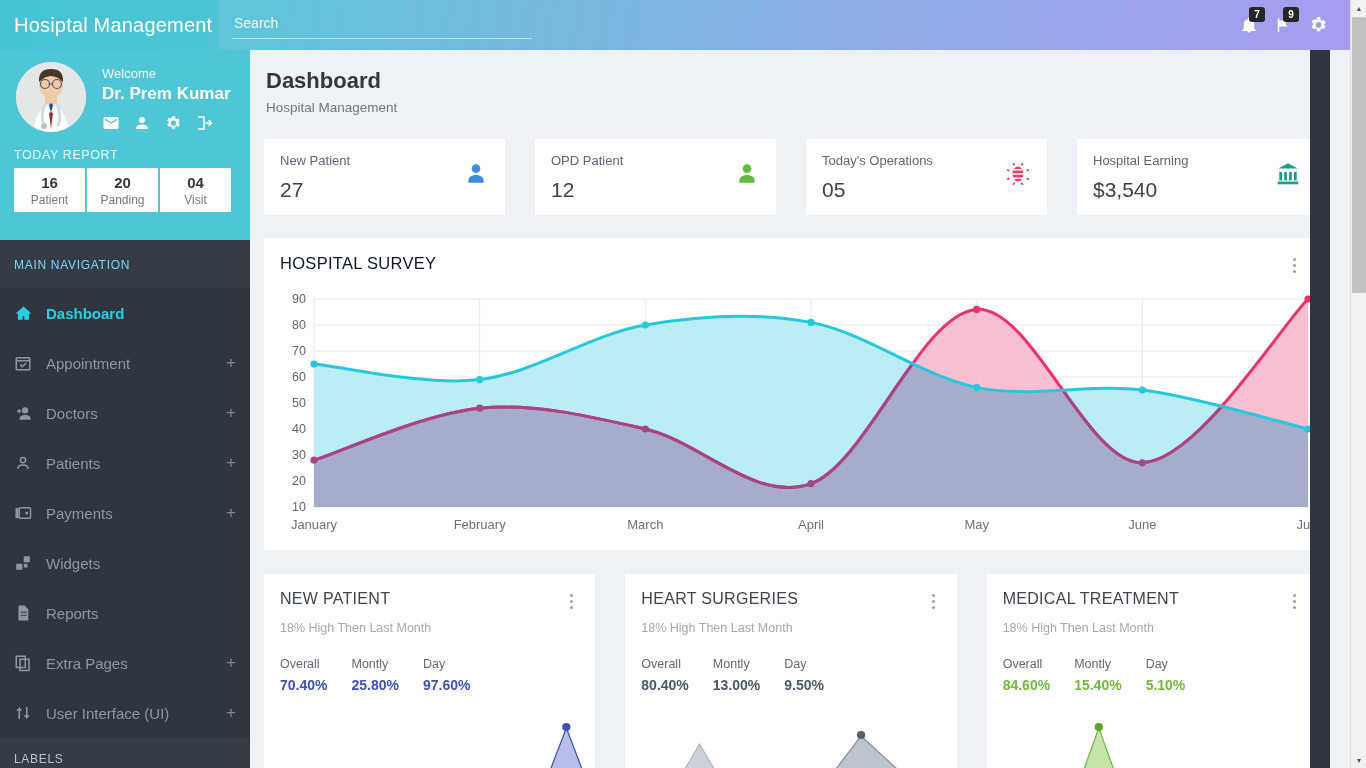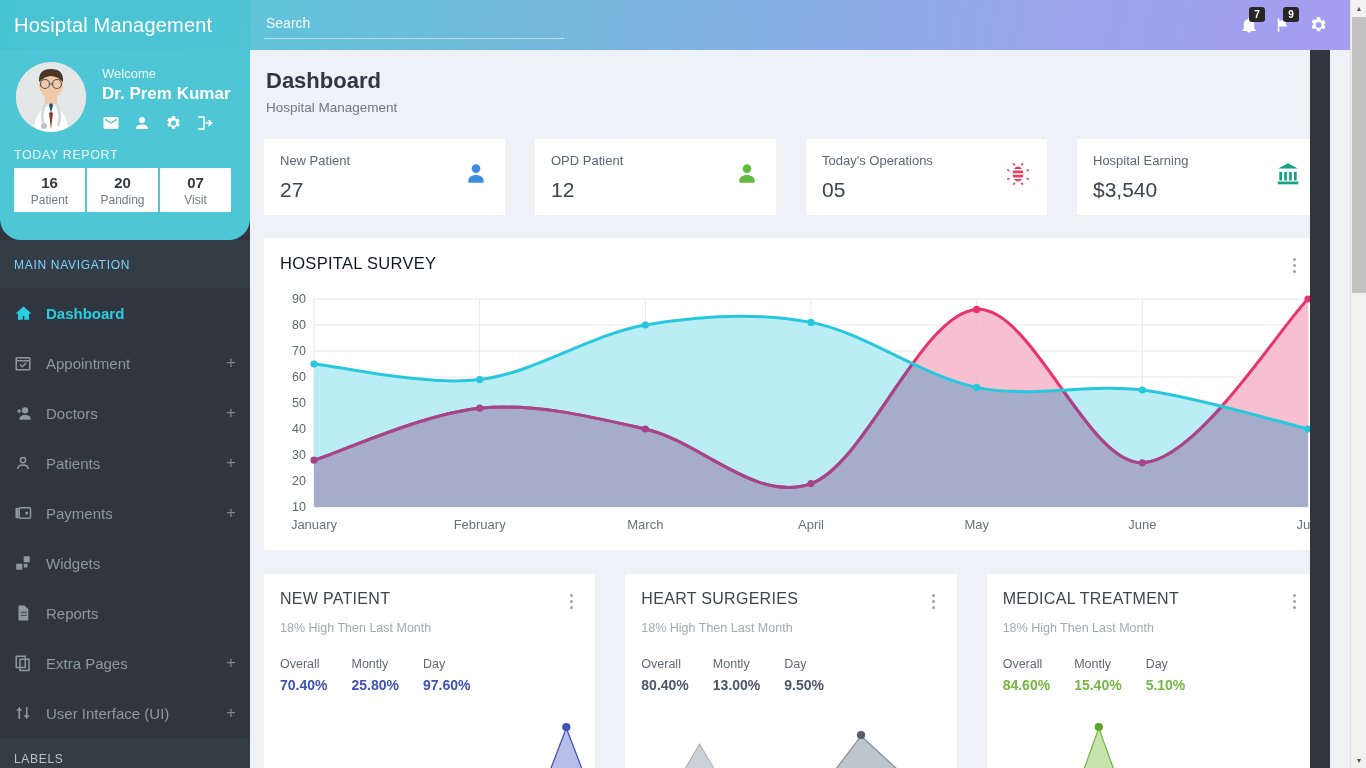--- a/index.html
+++ b/index.html
@@ -11,21 +11,21 @@
   }
   .app { position: relative; width: 1366px; height: 768px; }
 
   
   .topbar {
     position: absolute; top: 0; left: 0; width: 1350px; height: 50px;
     background: linear-gradient(100deg, #46c3d3 0%, #5ec5da 16%, #79b6de 45%, #9aa5ec 78%, #a59df0 100%);
     display: flex; align-items: center; z-index: 20;
   }
   .brand {
-    width: 250px; height: 50px; display: flex; align-items: center;
+    width: 218px; height: 50px; display: flex; align-items: center;
     padding-left: 14px; color: #ffffff; font-size: 20px; letter-spacing: .2px;
     background: linear-gradient(100deg, #46c3d3 0%, #4ec4d5 100%);
   }
   .search-wrap { padding-left: 14px; width: 320px; }
   .search-input {
     width: 300px; background: transparent; border: none;
     border-bottom: 1px solid rgba(255,255,255,.55);
     color: #ffffff; font-size: 14px; font-family: inherit;
     padding: 4px 2px 7px 2px; outline: none;
   }
@@ -45,21 +45,20 @@
   }
 
   
   .sidebar {
     position: absolute; top: 0; left: 0; width: 250px; height: 768px;
     background: #2f3640; z-index: 10;
   }
   .sb-profile {
     background: #4ec6d6; padding: 50px 0 0 0; height: 240px;
     position: relative;
-    border-radius: 21px;
   }
   .profile-row { display: flex; padding: 12px 0 0 16px; align-items: flex-start; }
   .avatar {
     width: 70px; height: 70px; border-radius: 50%;
     background: #e6e9ea; overflow: hidden; flex: 0 0 70px;
     position: relative;
   }
   .avatar svg { display: block; }
   .profile-text { padding-left: 16px; padding-top: 4px; }
   .welcome { color: #eaf9fb; font-size: 13px; }
@@ -205,21 +204,21 @@
       <div class="report-boxes">
         <div class="rbox">
           <span class="num">16</span>
           <span class="lbl">Patient</span>
         </div>
         <div class="rbox">
           <span class="num">20</span>
           <span class="lbl">Panding</span>
         </div>
         <div class="rbox">
-          <span class="num">07</span>
+          <span class="num">04</span>
           <span class="lbl">Visit</span>
         </div>
       </div>
     </div>
 
     <div class="nav-title">MAIN NAVIGATION</div>
 
     <div class="nav-item active">
       <span class="ni-icon"><svg width="19" height="19" viewBox="0 0 24 24" fill="currentColor">
             <path d="M12 3 2 12h3v8h6v-5h2v5h6v-8h3z"></path>

